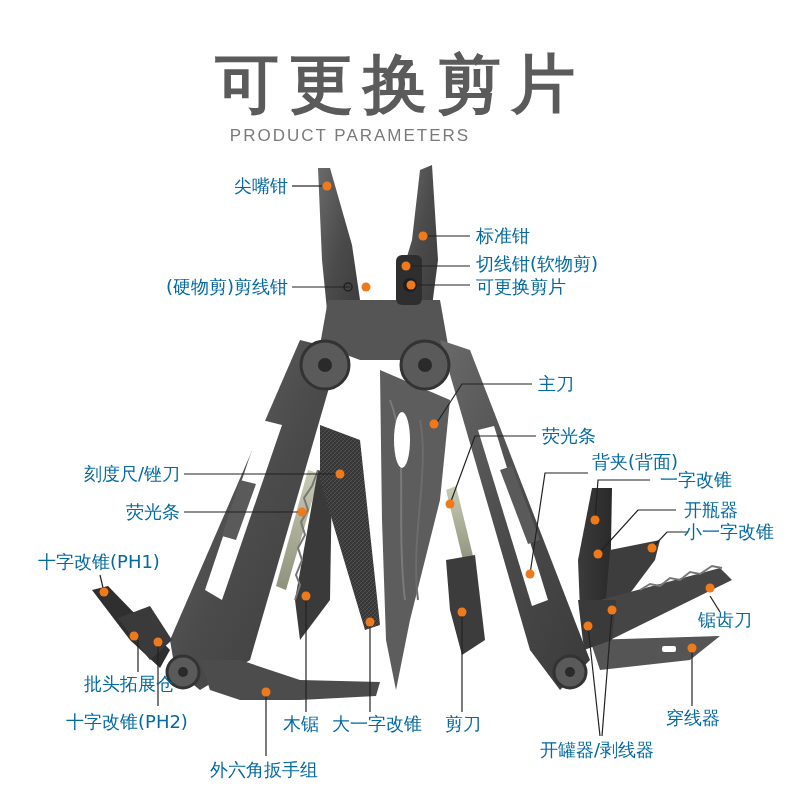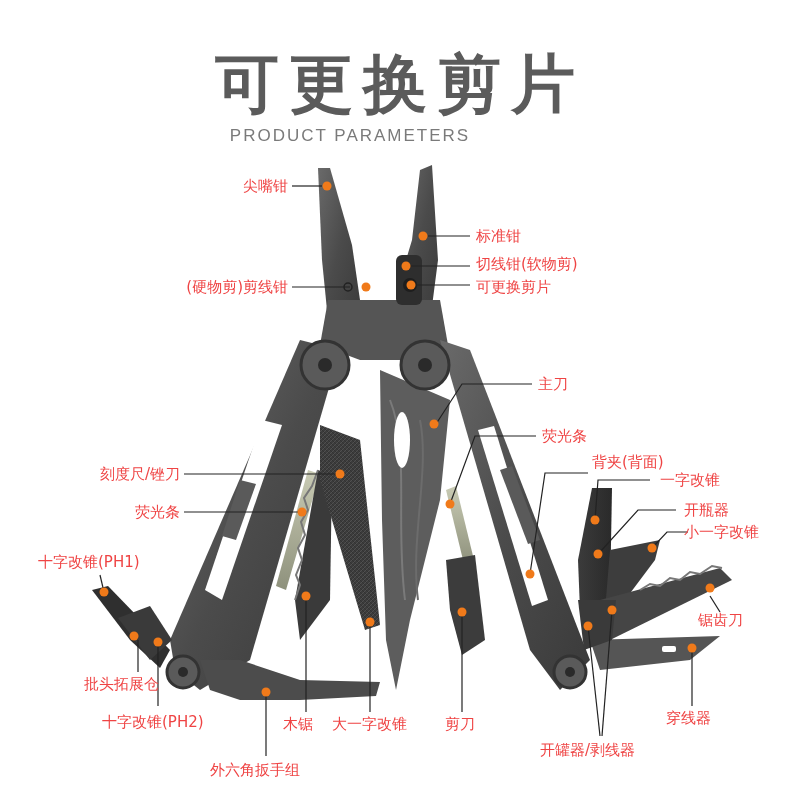--- a/index.html
+++ b/index.html
@@ -1,20 +1,20 @@
 <!DOCTYPE html>
 <html><head>
 <meta charset="utf-8">
 <style>
   html,body{margin:0;padding:0;background:#ffffff;}
   body{width:800px;height:800px;position:relative;overflow:hidden;font-family:"DejaVu Sans","Liberation Sans",sans-serif;color:#333;}
   .title{position:absolute;left:0;top:44px;width:800px;text-align:center;font-size:64px;font-weight:bold;color:#5b5b5b;letter-spacing:10px;line-height:80px;}
   .subtitle{position:absolute;left:0;top:124px;width:700px;text-align:center;font-family:"Liberation Sans",sans-serif;font-size:17px;color:#7a7a7a;letter-spacing:2px;line-height:24px;}
   .art{position:absolute;left:0;top:0;width:800px;height:800px;}
-  .lbl{position:absolute;font-size:15px;color:#ef4444;line-height:20px;white-space:nowrap;}
+  .lbl{position:absolute;font-size:18px;color:#0369a1;line-height:20px;white-space:nowrap;}
   .r{text-align:right;}
 </style>
 </head>
 <body>
 
 <div class="title">可更换剪片</div>
 <div class="subtitle">PRODUCT PARAMETERS</div>
 
 <svg class="art" viewBox="0 0 800 800" xmlns="http://www.w3.org/2000/svg">
   <defs>
@@ -166,19 +166,19 @@
 <div class="lbl" style="left:542px;top:426px;">荧光条</div>
 <div class="lbl" style="left:592px;top:452px;">背夹(背面)</div>
 <div class="lbl" style="left:660px;top:470px;">一字改锥</div>
 <div class="lbl" style="left:684px;top:500px;">开瓶器</div>
 <div class="lbl" style="left:684px;top:522px;">小一字改锥</div>
 <div class="lbl r" style="left:60px;top:464px;width:120px;">刻度尺/锉刀</div>
 <div class="lbl r" style="left:60px;top:502px;width:120px;">荧光条</div>
 <div class="lbl" style="left:38px;top:552px;">十字改锥(PH1)</div>
 <div class="lbl" style="left:698px;top:610px;">锯齿刀</div>
 <div class="lbl" style="left:54px;top:674px;margin-left:30px;">批头拓展仓</div>
-<div class="lbl" style="left:66px;top:712px;margin-left:36px;">十字改锥(PH2)</div>
+<div class="lbl" style="left:66px;top:712px;">十字改锥(PH2)</div>
 <div class="lbl" style="left:283px;top:714px;text-align:center;">木锯</div>
 <div class="lbl" style="left:332px;top:714px;">大一字改锥</div>
 <div class="lbl" style="left:445px;top:714px;">剪刀</div>
 <div class="lbl" style="left:666px;top:708px;">穿线器</div>
 <div class="lbl" style="left:540px;top:740px;">开罐器/剥线器</div>
 <div class="lbl" style="left:210px;top:760px;">外六角扳手组</div>
 
 </body></html>

